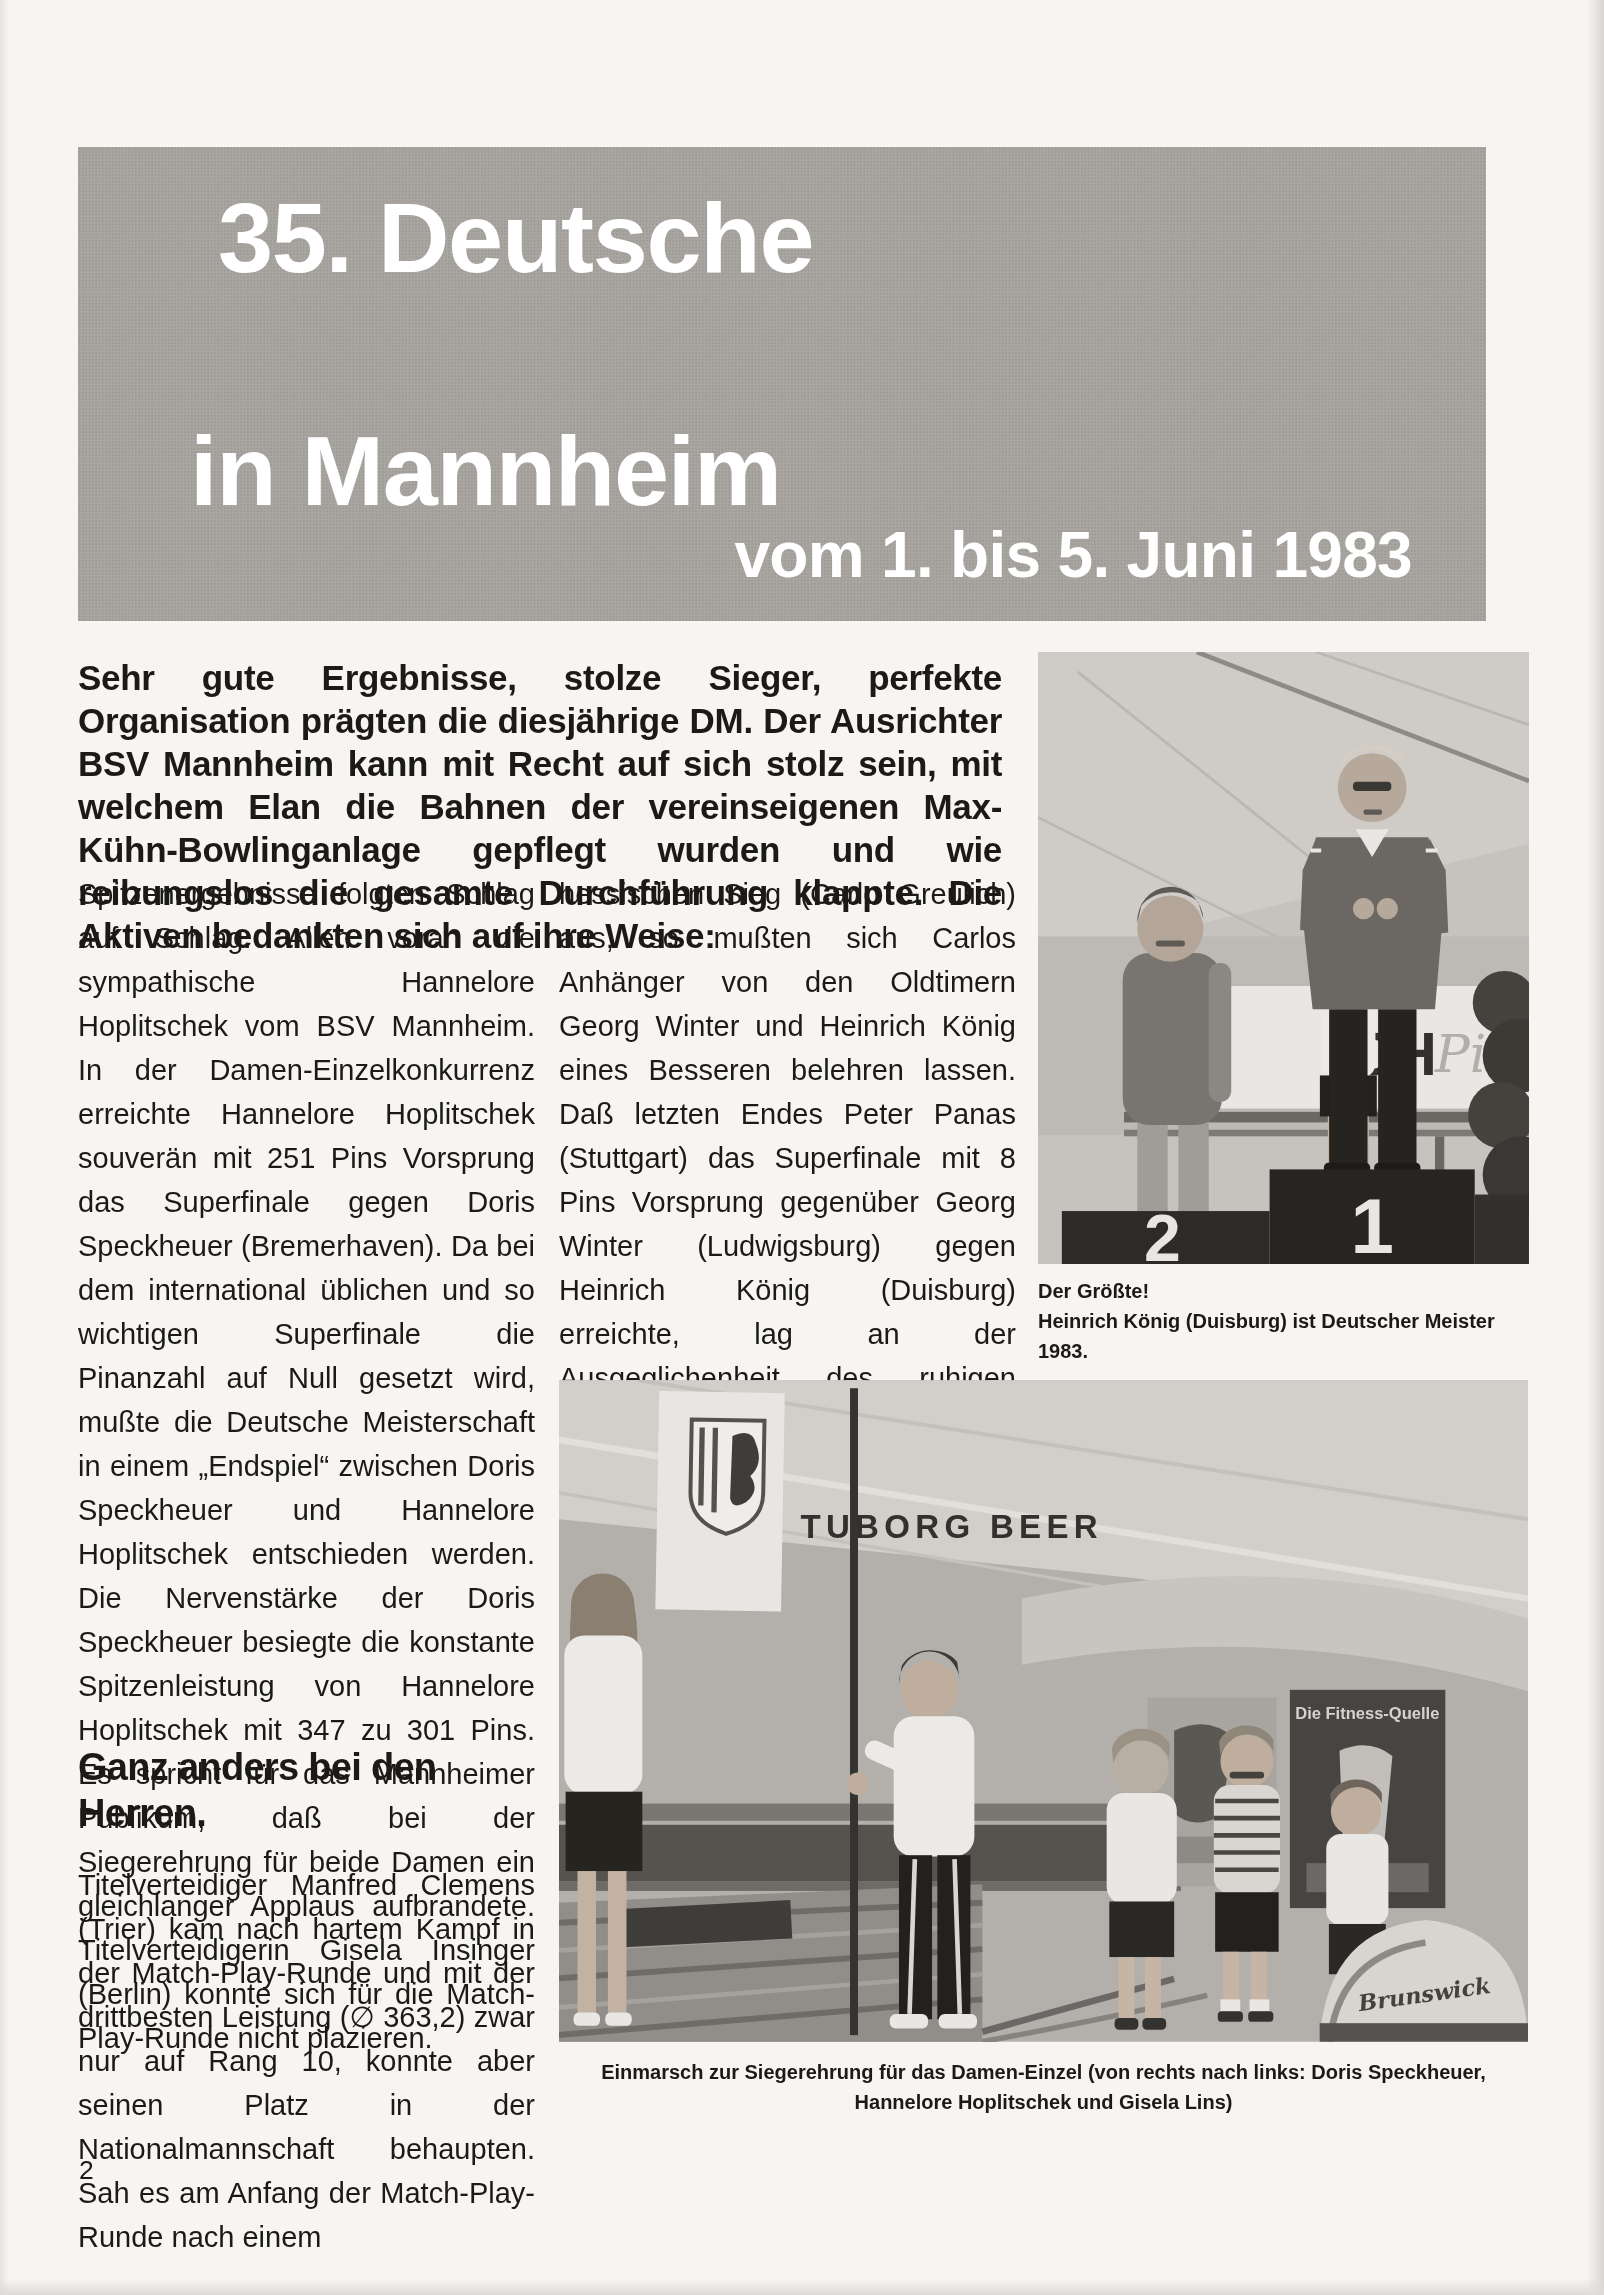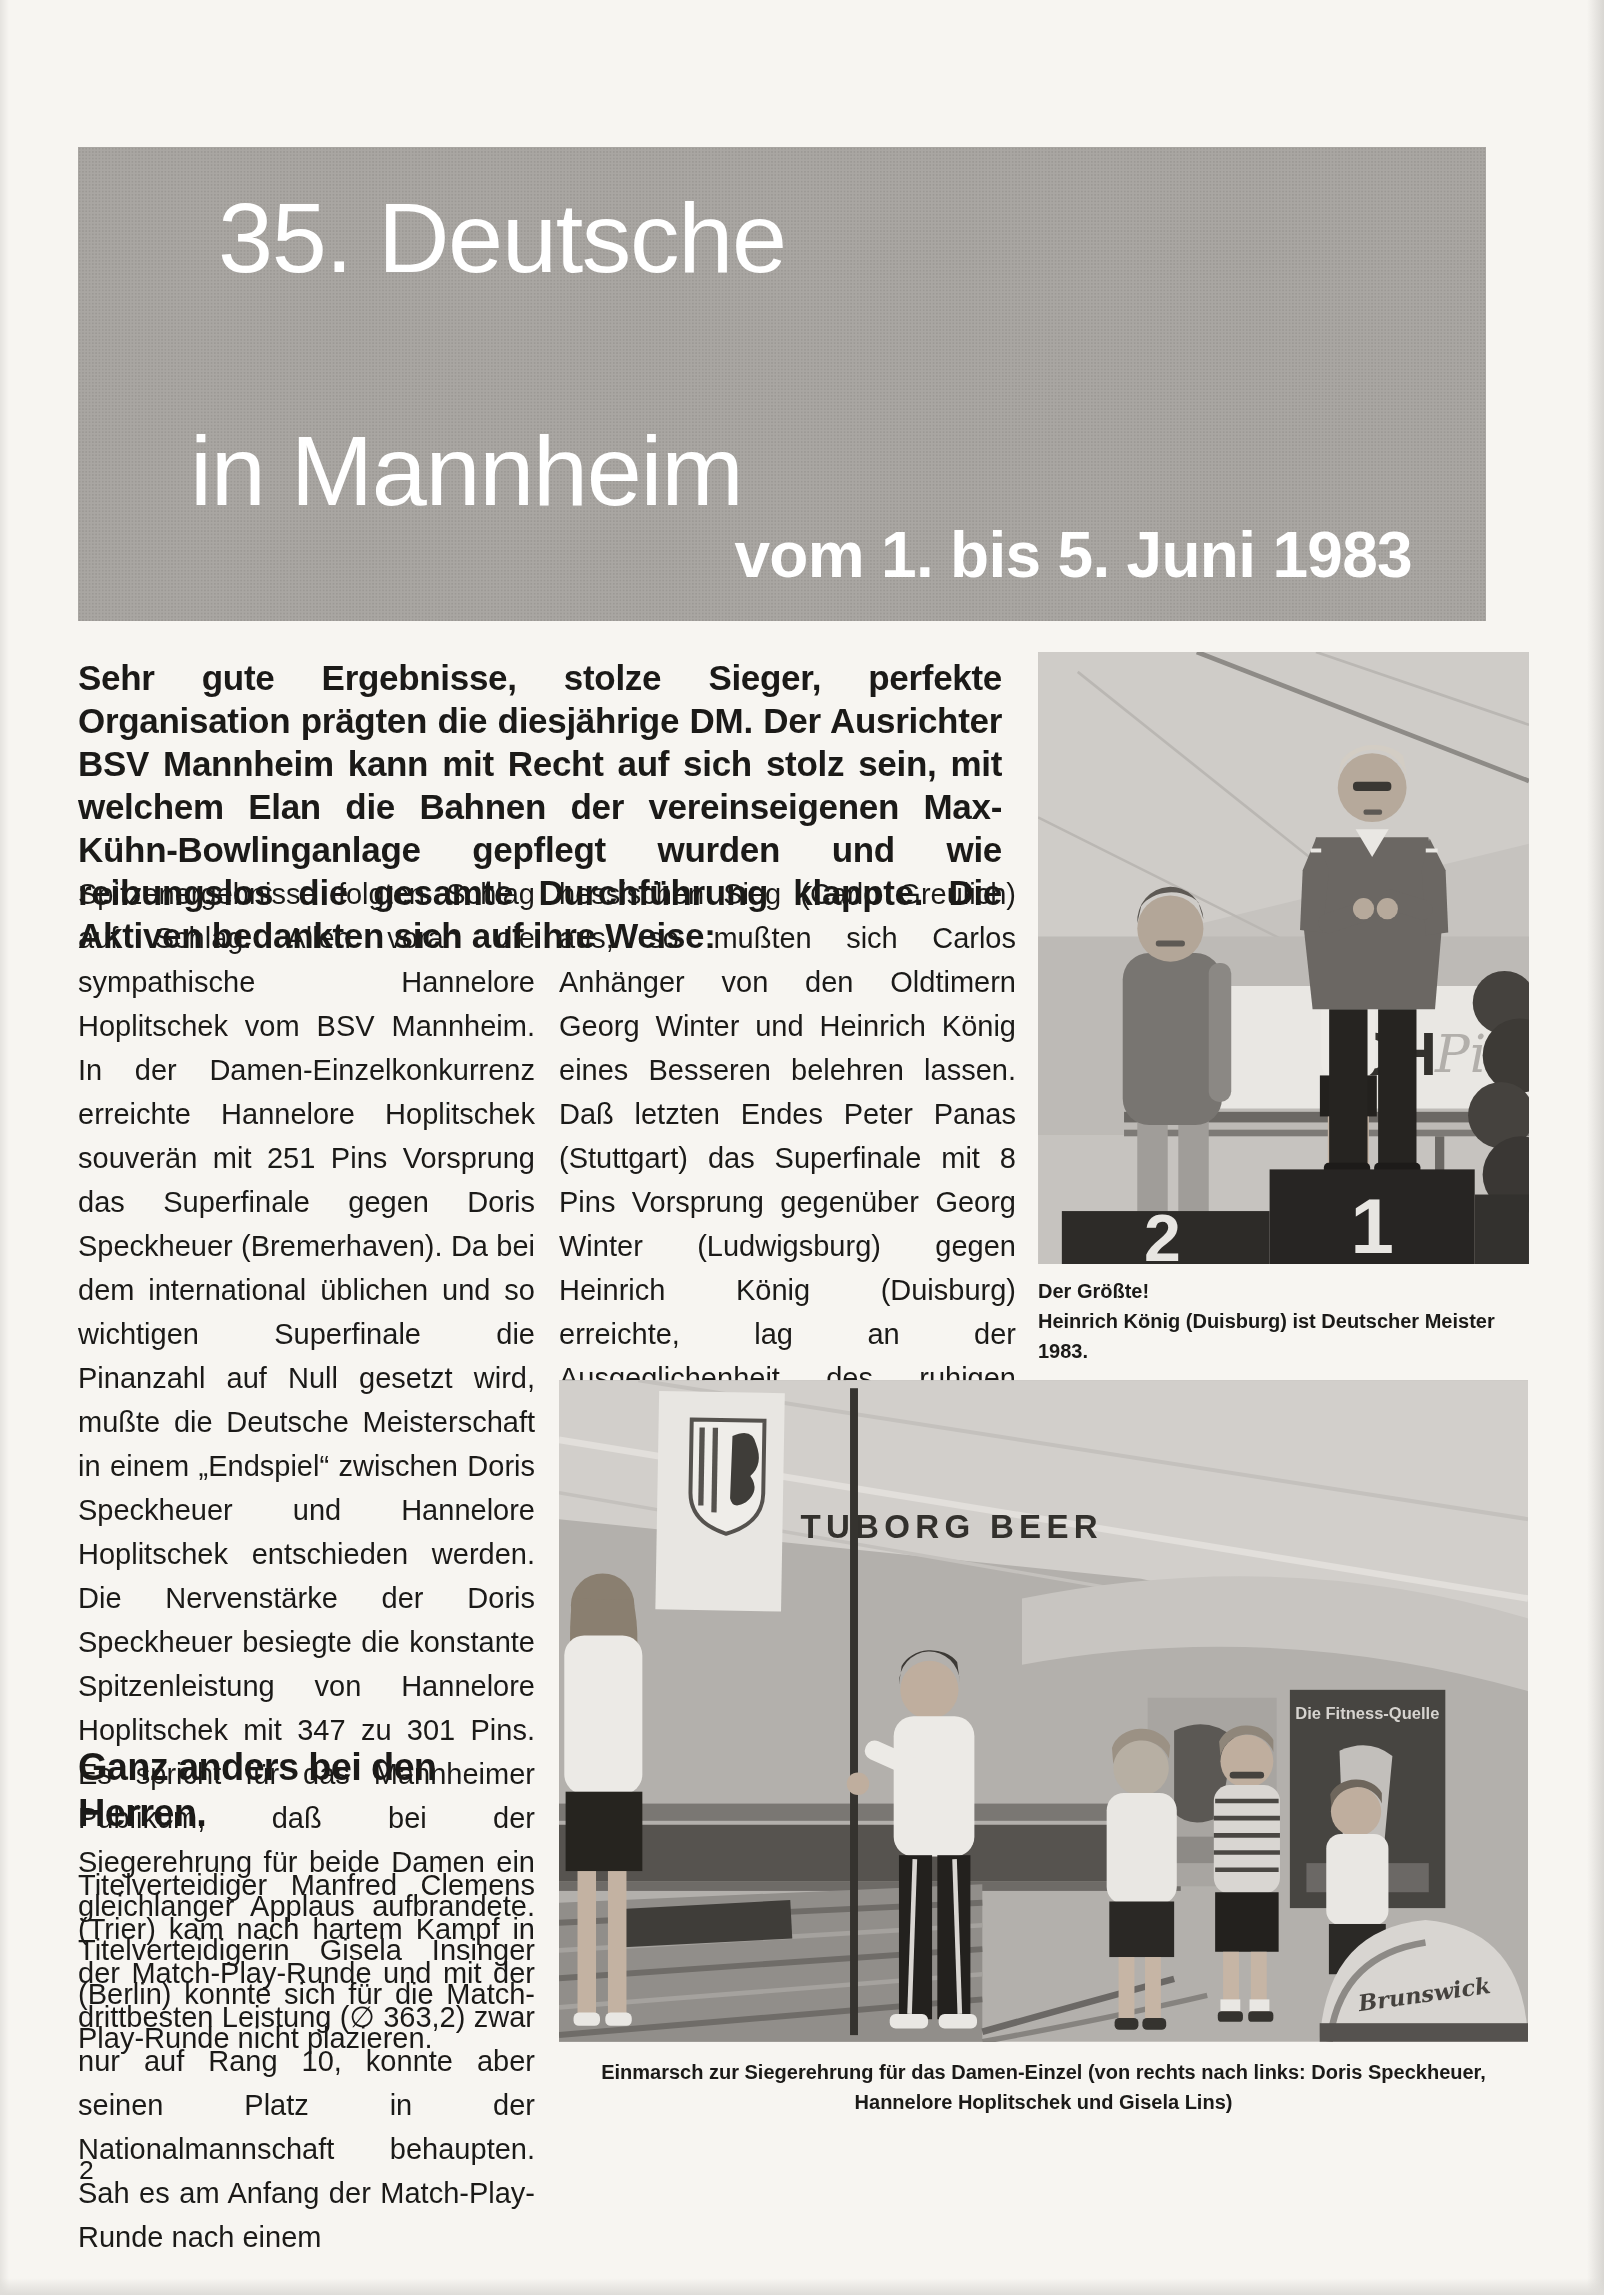--- a/index.html
+++ b/index.html
@@ -9,21 +9,21 @@
         background:linear-gradient(to right,rgba(0,0,0,0),#d8d6d2);}
   .edge-bottom{position:absolute;left:0;bottom:0;width:100%;height:17px;
         background:linear-gradient(to bottom,rgba(0,0,0,0),#dedcd8);}
   .edge-left{position:absolute;left:0;top:0;width:9.3px;height:100%;
         background:linear-gradient(to right,#e5e3df,rgba(0,0,0,0));}
 
   .banner{position:absolute;left:78px;top:147px;width:1408px;height:474px;
         background-color:#a9a6a2;
         background-image:radial-gradient(#9c9995 0.8px,rgba(0,0,0,0) 0.9px);
         background-size:3.3px 3.3px;}
-  .banner .t{position:absolute;left:112px;color:#ffffff;font-weight:normal;
+  .banner .t{position:absolute;left:112px;color:#ffffff;font-weight:bold;
         font-size:99px;letter-spacing:-1.3px;white-space:nowrap;}
   .banner .t1{top:34px;left:140px;}
   .banner .t2{top:151px;}
   .banner .t3{top:267px;}
   .banner .sub{position:absolute;right:74px;top:371px;color:#ffffff;
         font-weight:bold;font-size:64px;letter-spacing:-0.7px;white-space:nowrap;}
 
   .intro{position:absolute;left:78px;top:656px;width:924px;
         font-size:35px;line-height:43px;font-weight:bold;text-align:justify;
         letter-spacing:-0.3px;margin:0;}

